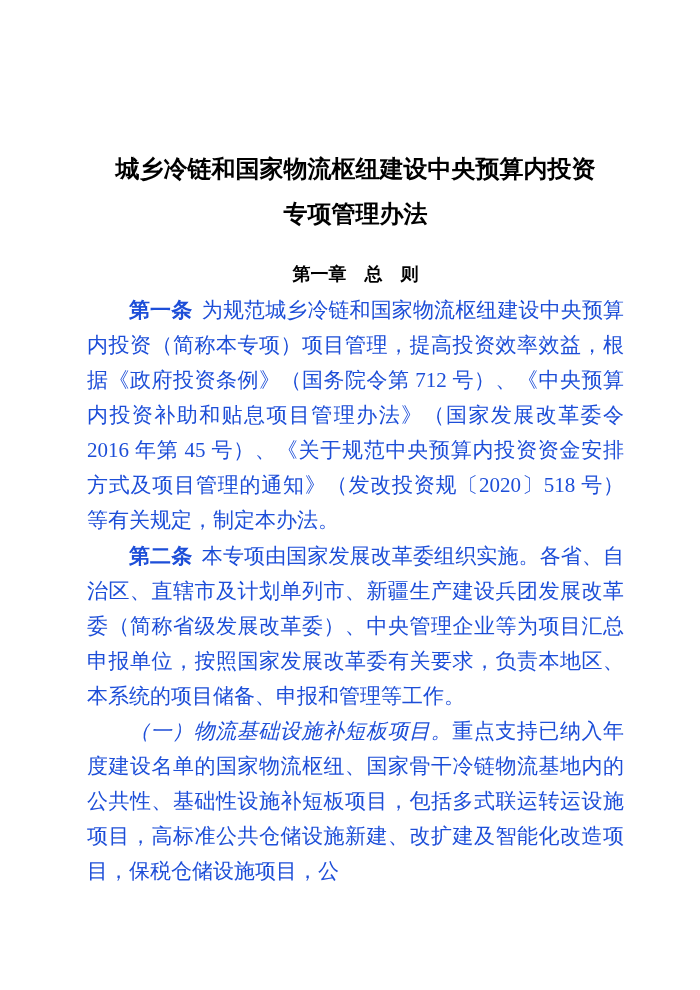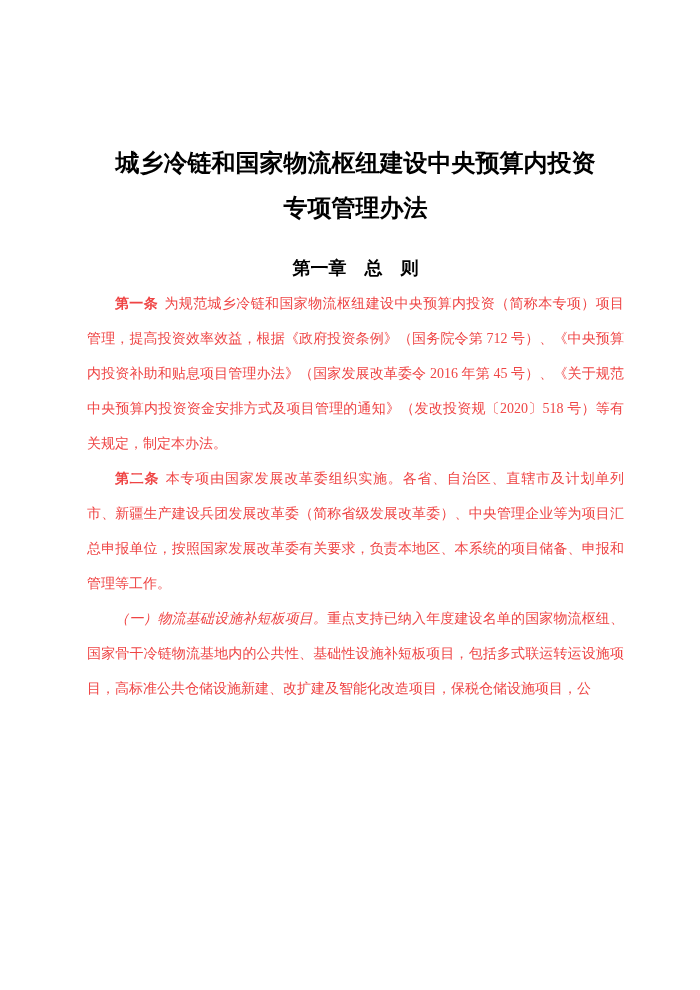--- a/index.html
+++ b/index.html
@@ -11,21 +11,21 @@
     position: relative;
     width: 700px;
     height: 990px;
     background: #ffffff;
     overflow: hidden;
     color: #000000;
   }
   .content {
     position: absolute;
     left: 87px;
-    top: 0;
+    top: 6px;
     width: 537px;
   }
   .doc-title {
     margin-top: 141px;
     font-family: "Liberation Serif", "DejaVu Serif", serif;
     font-weight: bold;
     font-size: 24px;
     line-height: 45px;
     text-align: center;
     white-space: nowrap;
@@ -37,25 +37,25 @@
     font-size: 18px;
     line-height: 36px;
     text-align: center;
   }
   .chapter-heading.first {
     margin-top: 19px;
   }
   .body-para {
     margin: 0;
     font-family: "Liberation Serif", "DejaVu Serif", serif;
-    font-size: 14px;
+    font-size: 21px;
     line-height: 35px;
     text-align: justify;
     text-indent: 2em;
-    color: #ef4444;
+    color: #1d4ed8;
   }
   .article-label {
     font-family: "Liberation Sans", "DejaVu Sans", sans-serif;
     font-weight: bold;
     margin-right: 0.45em;
   }
   .item-lead {
     font-weight: normal;
     font-style: italic;
   }

